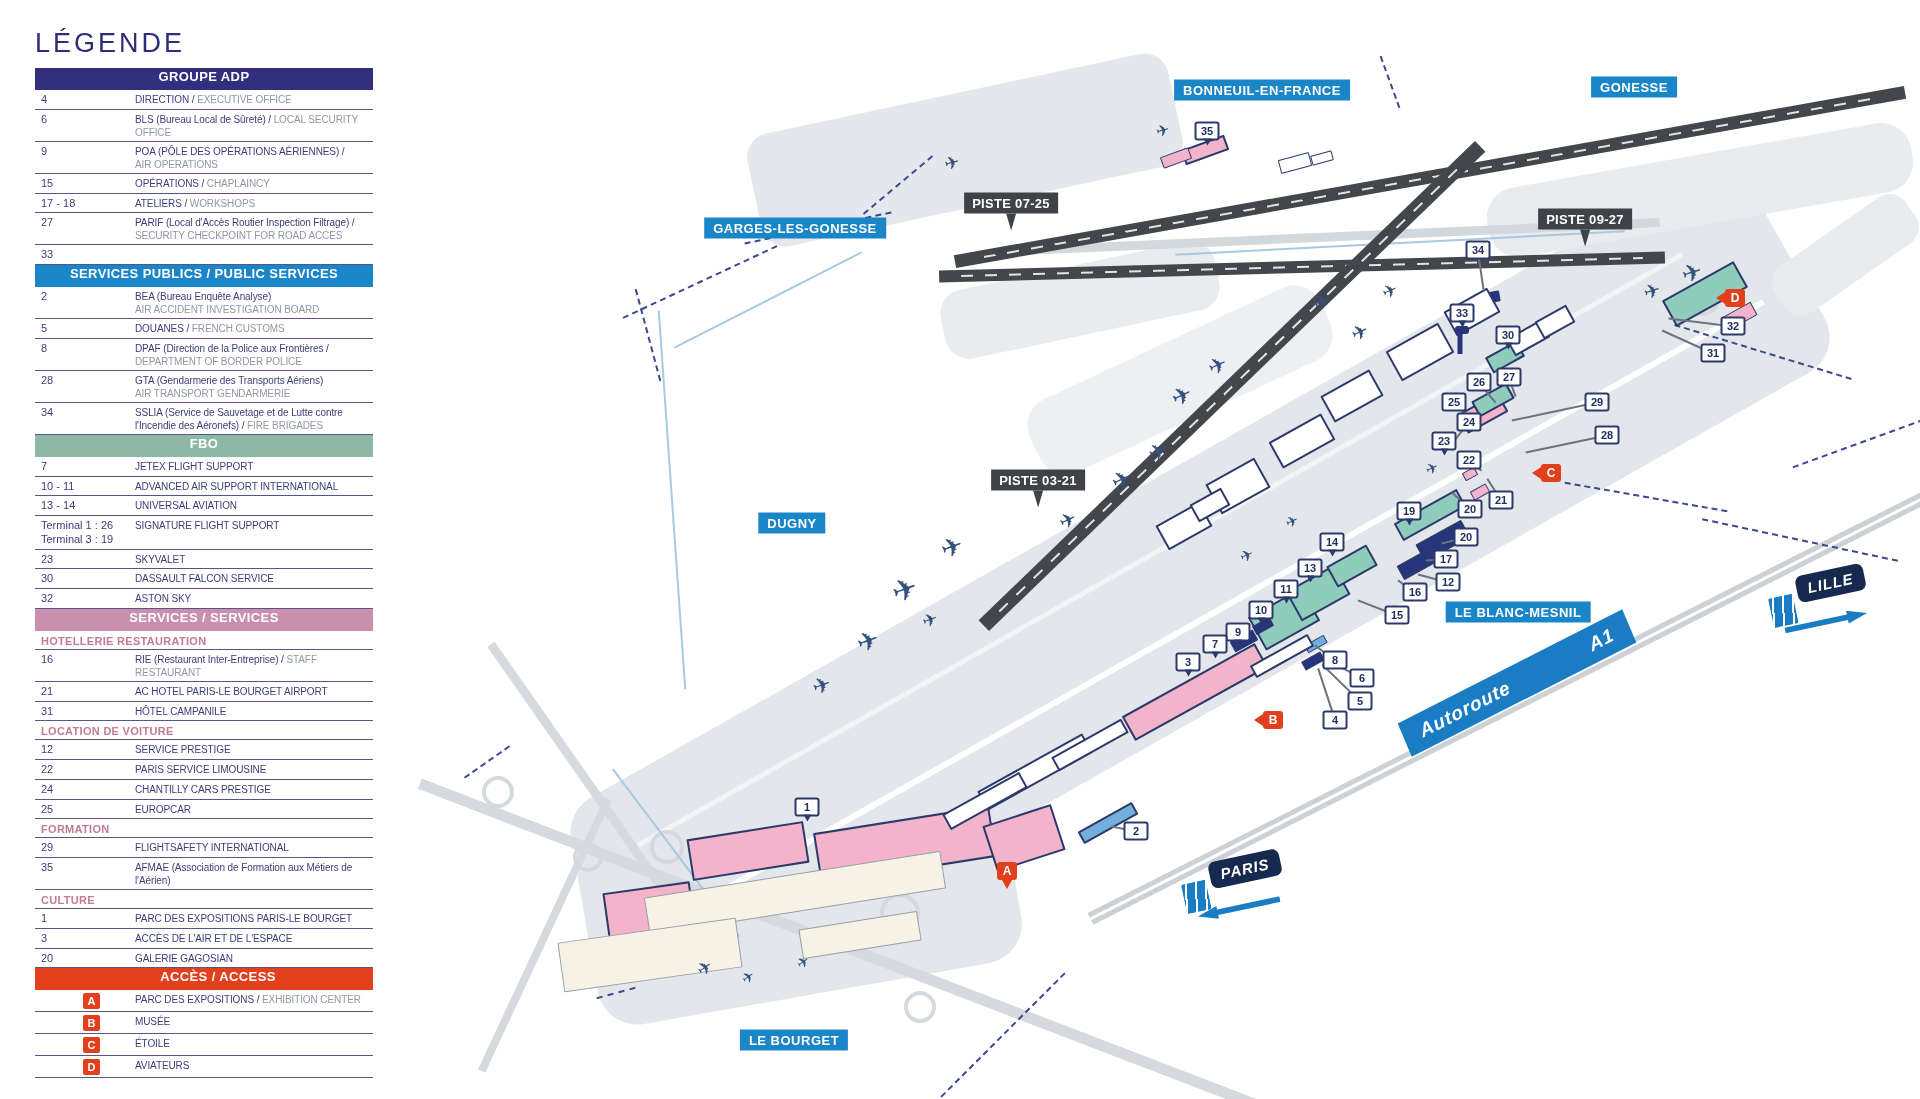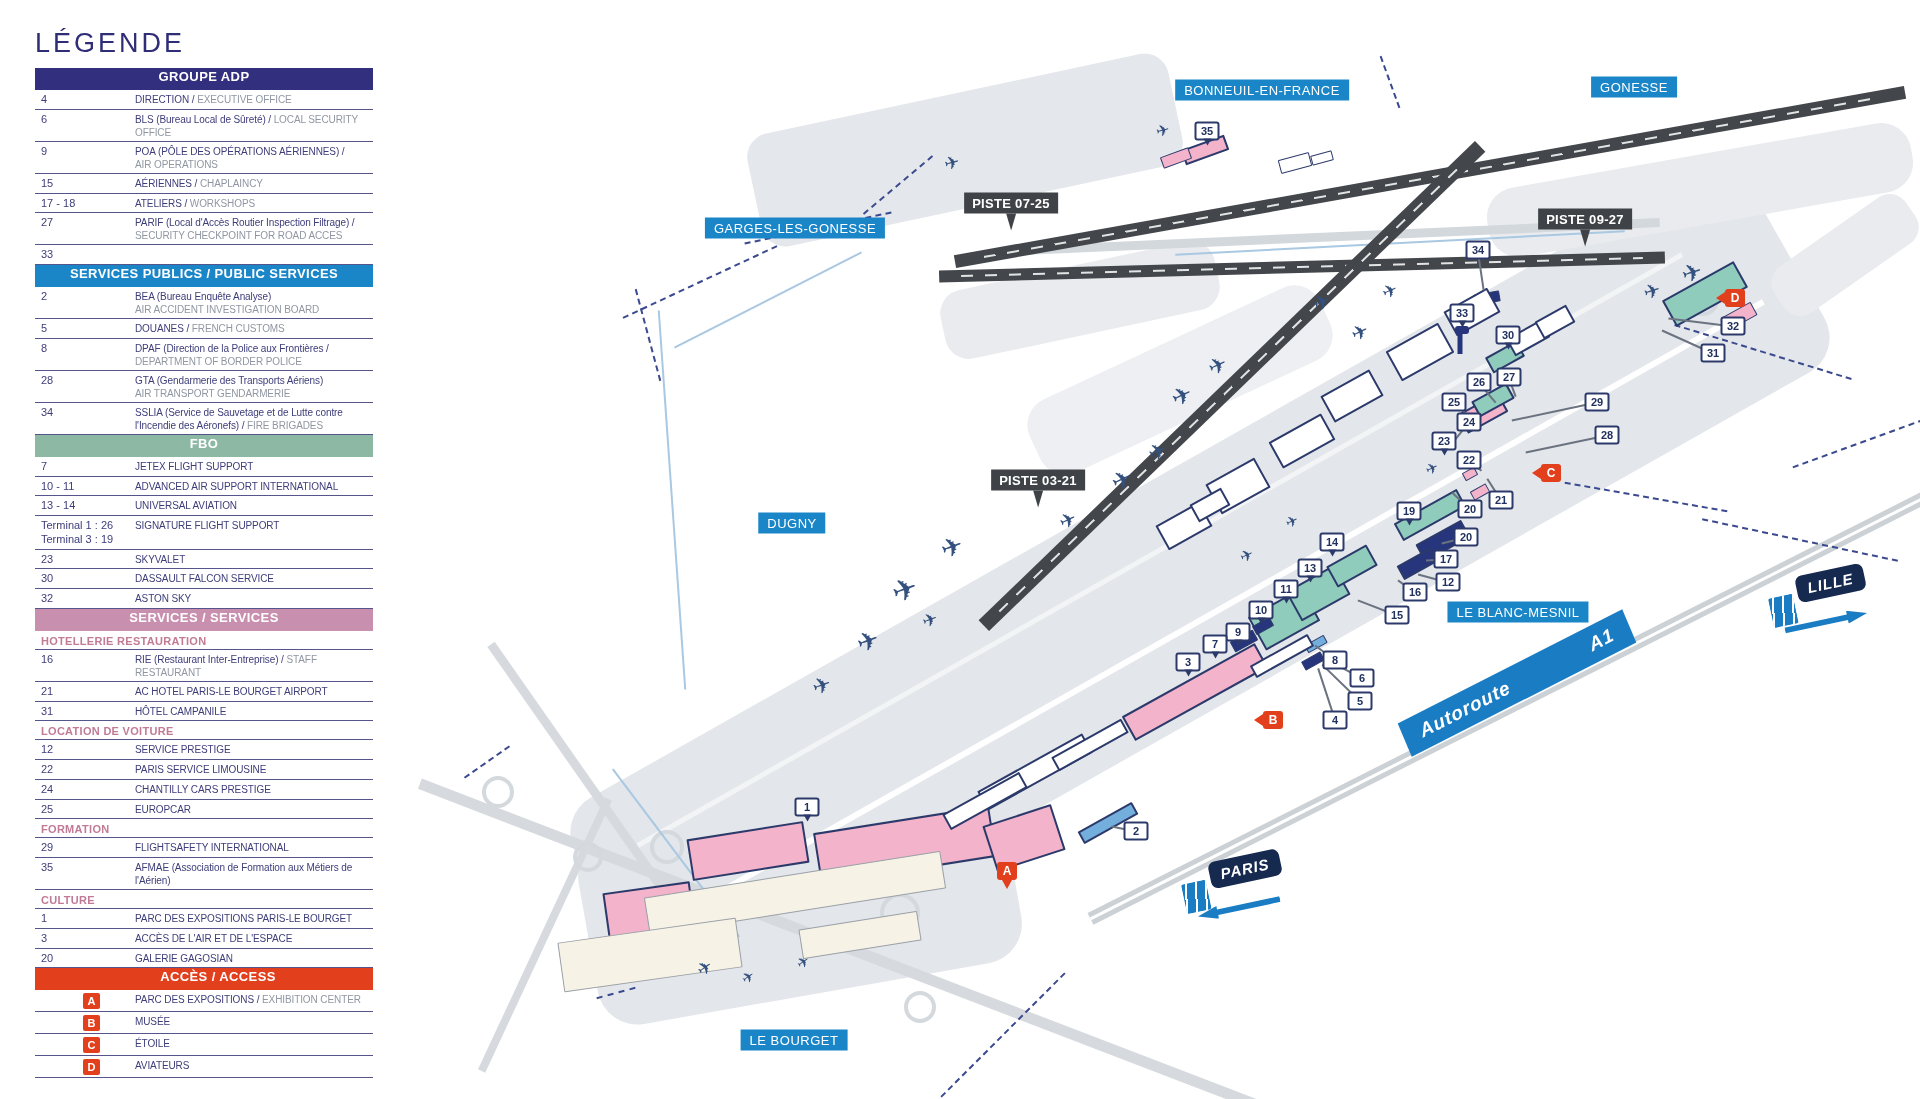--- a/index.html
+++ b/index.html
@@ -28,21 +28,21 @@
   .shape{position:absolute;}
   .runway{position:absolute;background:#43474c;}
   .runway .cl{position:absolute;left:3%;right:3%;top:50%;height:2px;margin-top:-1px;
     background:repeating-linear-gradient(90deg,rgba(255,255,255,.85) 0 12px,transparent 12px 24px);}
   .bldg{position:absolute;box-sizing:border-box;border:2px solid #2c3a6b;border-radius:1px;}
   .ring{position:absolute;border:4px solid #d4d9de;border-radius:50%;background:transparent;}
   .dashl{position:absolute;height:0;border-top:2px dashed #3b4a8f;}
   .bluel{position:absolute;background:#a9c8e2;}
   .plane{position:absolute;color:#33507e;line-height:1;}
 
-  .citylab{position:absolute;background:#1a86c8;color:#fff;font-weight:normal;font-size:13px;
+  .citylab{position:absolute;background:#1a86c8;color:#fff;font-weight:bold;font-size:13px;
            letter-spacing:.5px;padding:3px 9px;white-space:nowrap;z-index:60;}
   .rwylab{position:absolute;background:#3f4347;color:#fff;font-weight:bold;font-size:13px;
           letter-spacing:.3px;padding:3px 8px;white-space:nowrap;z-index:58;}
   .rwylab .tailtri{position:absolute;left:50%;top:100%;margin-left:-5px;width:0;height:0;
           border-left:5px solid transparent;border-right:5px solid transparent;
           border-top:17px solid #3f4347;}
   .mk{position:absolute;min-width:15px;height:15px;background:#fff;border:2px solid #2c3a6b;
       border-radius:3px;color:#21315f;font-weight:bold;font-size:11px;line-height:15px;
       text-align:center;padding:0 3px;z-index:50;}
   .mk.tail:after{content:"";position:absolute;left:50%;top:100%;margin-left:-4px;width:0;height:0;
@@ -287,21 +287,21 @@
         <div class="lg-row">
           <div class="lg-num">6</div>
           <div class="lg-lbl"><span class="fr">BLS (Bureau Local de Sûreté) / </span><span class="en">LOCAL SECURITY OFFICE</span></div>
         </div>
         <div class="lg-row">
           <div class="lg-num">9</div>
           <div class="lg-lbl"><span class="fr">POA (PÔLE DES OPÉRATIONS AÉRIENNES) / </span><br><span class="en">AIR OPERATIONS</span></div>
         </div>
         <div class="lg-row">
           <div class="lg-num">15</div>
-          <div class="lg-lbl"><span class="fr">AÉRIENNES / </span><span class="en">CHAPLAINCY</span></div>
+          <div class="lg-lbl"><span class="fr">OPÉRATIONS / </span><span class="en">CHAPLAINCY</span></div>
         </div>
         <div class="lg-row">
           <div class="lg-num">17 - 18</div>
           <div class="lg-lbl"><span class="fr">ATELIERS / </span><span class="en">WORKSHOPS</span></div>
         </div>
         <div class="lg-row">
           <div class="lg-num">27</div>
           <div class="lg-lbl"><span class="fr">PARIF (Local d'Accès Routier Inspection Filtrage) / </span><br><span class="en">SECURITY CHECKPOINT FOR ROAD ACCES</span></div>
         </div>
         <div class="lg-row">

